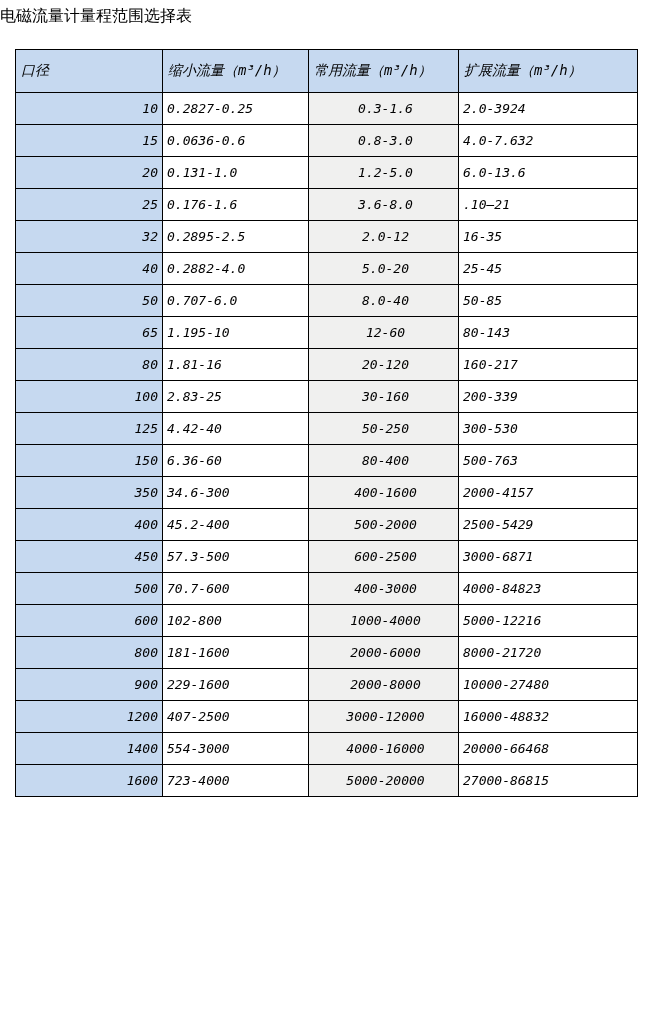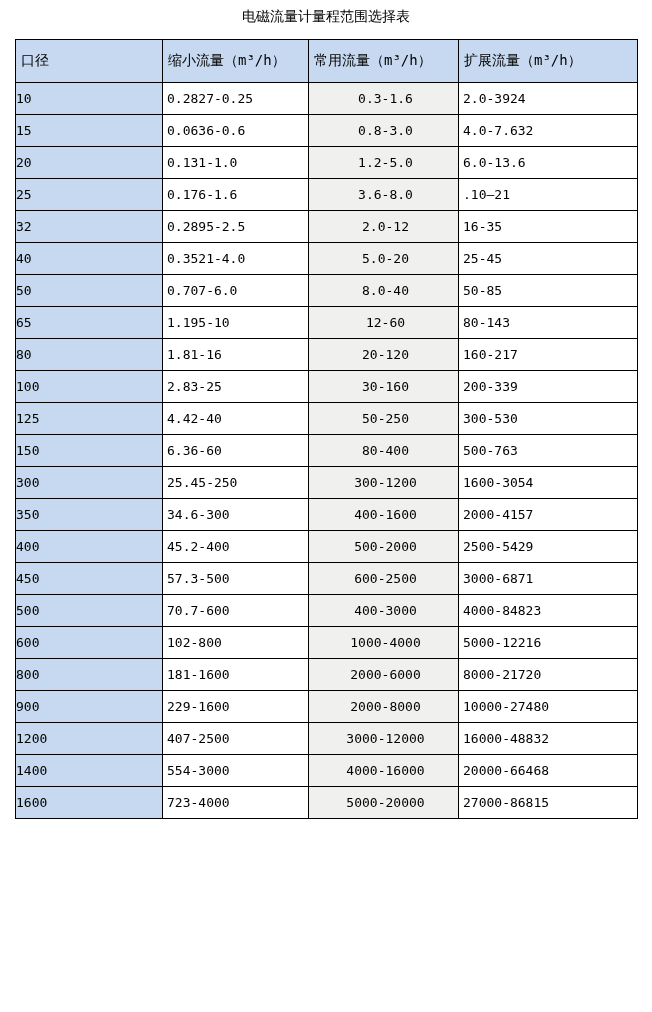--- a/index.html
+++ b/index.html
@@ -13,31 +13,32 @@
   *{box-sizing:border-box;}
   html,body{margin:0;padding:0;}
   body{
     width:652px;height:1012px;
     background:var(--page-bg);
     color:var(--text-color);
     font-family:"DejaVu Sans Mono","DejaVu Sans",monospace,sans-serif;
     overflow:hidden;
   }
   .title{
-    text-align:center;
-    font-size:14px;
+    text-align:left;
+    font-size:16px;
     line-height:16px;
     padding-top:8px;
     font-weight:normal;
   }
   table.flow-table{
     border-collapse:collapse;
     table-layout:fixed;
-    margin:15px 0 0 15px;
+    margin:25px 0 0 15px;
     width:622px;
+    font-style:italic;
   }
   table.flow-table th,
   table.flow-table td{
     border:1px solid var(--border-color);
     font-weight:normal;
     overflow:hidden;
     white-space:nowrap;
     vertical-align:middle;
   }
   table.flow-table th{
@@ -49,22 +50,22 @@
   }
   table.flow-table td{
     font-size:13px;
     height:32px;
     padding:0 0 0 4px;
     text-align:left;
     background:#ffffff;
   }
   table.flow-table td.c0{
     background:var(--diameter-col-bg);
-    text-align:left;
-    padding:0 16px 0 0;
+    text-align:right;
+    padding:0 4px 0 0;
   }
   table.flow-table td.c2{
     background:var(--common-col-bg);
     text-align:center;
   }
 </style>
 </head>
 <body>
 
 <div class="title">电磁流量计量程范围选择表</div>
@@ -110,21 +111,21 @@
         <td class="c3">.10—21</td>
       </tr>
       <tr>
         <td class="c0">32</td>
         <td class="c1">0.2895-2.5</td>
         <td class="c2">2.0-12</td>
         <td class="c3">16-35</td>
       </tr>
       <tr>
         <td class="c0">40</td>
-        <td class="c1">0.3521-4.0</td>
+        <td class="c1">0.2882-4.0</td>
         <td class="c2">5.0-20</td>
         <td class="c3">25-45</td>
       </tr>
       <tr>
         <td class="c0">50</td>
         <td class="c1">0.707-6.0</td>
         <td class="c2">8.0-40</td>
         <td class="c3">50-85</td>
       </tr>
       <tr>
@@ -151,26 +152,20 @@
         <td class="c2">50-250</td>
         <td class="c3">300-530</td>
       </tr>
       <tr>
         <td class="c0">150</td>
         <td class="c1">6.36-60</td>
         <td class="c2">80-400</td>
         <td class="c3">500-763</td>
       </tr>
       <tr>
-        <td class="c0">300</td>
-        <td class="c1">25.45-250</td>
-        <td class="c2">300-1200</td>
-        <td class="c3">1600-3054</td>
-      </tr>
-      <tr>
         <td class="c0">350</td>
         <td class="c1">34.6-300</td>
         <td class="c2">400-1600</td>
         <td class="c3">2000-4157</td>
       </tr>
       <tr>
         <td class="c0">400</td>
         <td class="c1">45.2-400</td>
         <td class="c2">500-2000</td>
         <td class="c3">2500-5429</td>

